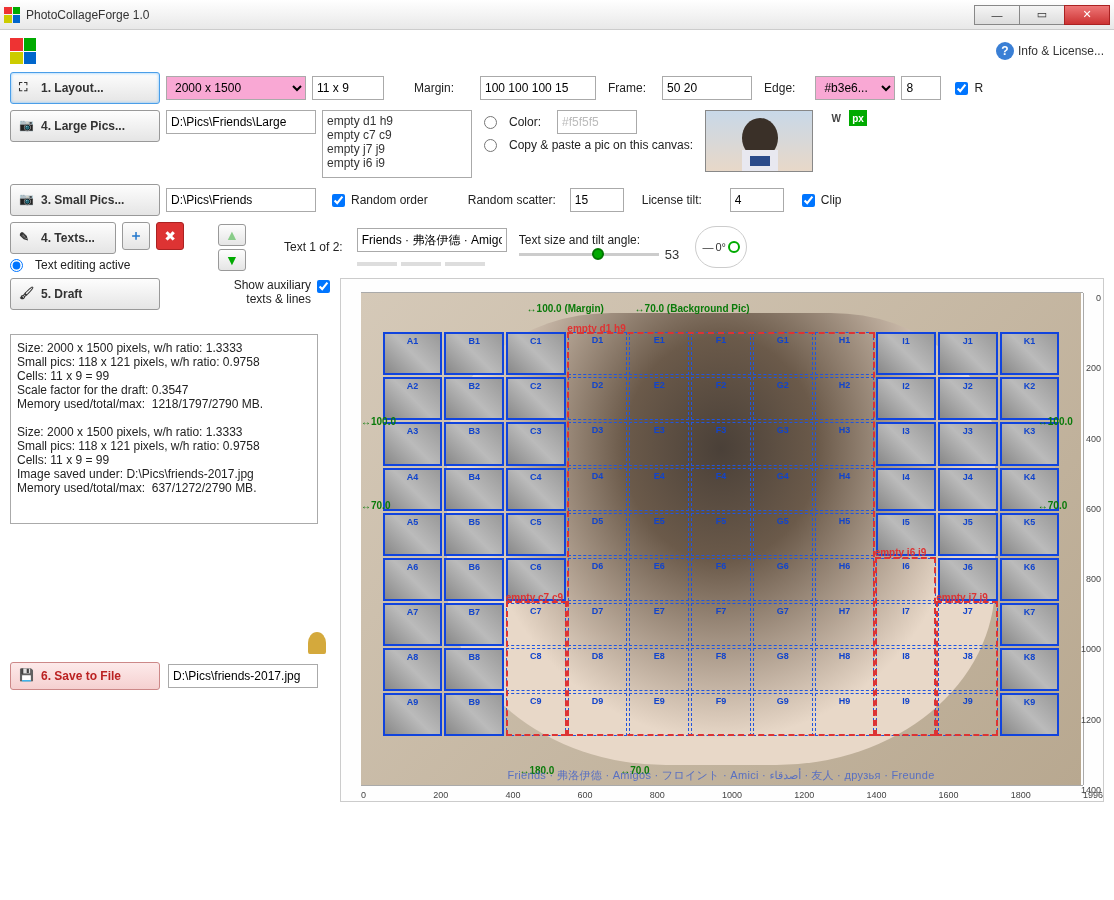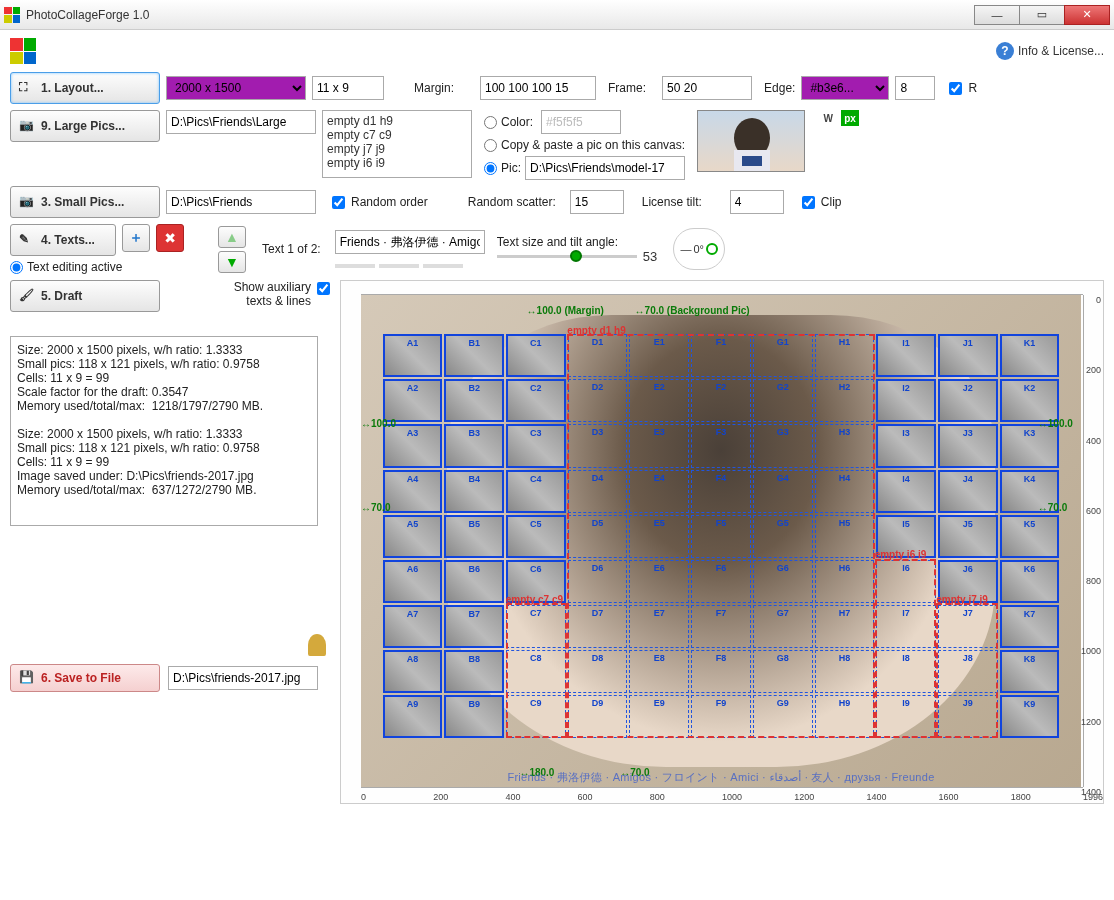--- a/index.html
+++ b/index.html
@@ -21,24 +21,24 @@
 .app-icon-big span:nth-child(3){background:#cc0;}
 .app-icon-big span:nth-child(4){background:#06c;}
 .tagline { font-style:italic; color:#555; font-size:13px;}
 .info-btn { margin-left:auto; display:flex; align-items:center; gap:4px; cursor:pointer;}
 .info-icon { width:18px; height:18px; border-radius:50%; background:#3a7fd5; color:#fff; display:flex; align-items:center; justify-content:center; font-weight:bold; font-size:12px;}
 .ctrl-row { display:flex; align-items:center; gap:6px; margin-bottom:6px; flex-wrap:nowrap;}
 .step-btn { width:150px; height:32px; border:1px solid #999; background:linear-gradient(#fdfdfd,#e5e5e5); border-radius:3px; display:flex; align-items:center; padding:0 8px; font-weight:bold; font-size:12px; cursor:pointer;}
 .step-btn.highlighted { border-color:#4a9ee8; box-shadow:0 0 3px #7bc3ff inset;}
 .step-icon { width:16px; height:16px; margin-right:6px;}
 input[type=text], .textbox, select { border:1px solid #aaa; padding:3px 4px; font-size:12px; height:24px; background:#fff;}
-select { background:#a21caf;}
+select { background:#f9a8d4;}
 .textarea-box { border:1px solid #aaa; padding:3px 4px; font-size:12px; background:#fff; height:68px; overflow:auto;}
 .lbl { font-size:12px; color:#222;}
-.radio-row { display:flex; align-items:center; gap:4px;}
+.radio-row { display:flex; align-items:center; gap:12px;}
 .color-swatch { width:14px; height:14px; border:1px solid #888; display:inline-block; margin-right:4px; vertical-align:middle;}
 .small-btn { width:28px; height:28px; border:1px solid #999; background:linear-gradient(#fdfdfd,#e5e5e5); border-radius:3px; display:flex; align-items:center; justify-content:center; cursor:pointer; font-size:14px;}
 .preview-thumb { width:108px; height:62px; background:linear-gradient(#c8d8e8,#e8d8c8); border:1px solid #888; display:flex; align-items:center; justify-content:center; overflow:hidden;}
 .angle-ctrl { width:52px; height:42px; border:1px solid #ccc; border-radius:24px; position:relative; display:flex; align-items:center; justify-content:center;}
 .log-box { border:1px solid #aaa; width:308px; height:190px; padding:6px; font-size:12px; color:#222; overflow:auto; white-space:pre-wrap;}
 .canvas-area { flex:1; position:relative; border:1px solid #ccc; background:#fefefe; height:524px; margin-left:10px; overflow:hidden;}
 .ruler-top { position:absolute; top:0; left:20px; right:20px; height:14px; border-bottom:1px solid #aaa; font-size:9px; color:#444;}
 .ruler-right { position:absolute; right:0; top:14px; bottom:16px; width:20px; border-left:1px solid #aaa; font-size:9px; color:#444;}
 .ruler-bottom { position:absolute; bottom:0; left:20px; right:20px; height:16px; border-top:1px solid #aaa; font-size:9px; color:#444;}
 .canvas-inner { position:absolute; left:20px; right:22px; top:14px; bottom:16px; background:linear-gradient(135deg,#d5c9b8,#b8a890);}
@@ -100,54 +100,49 @@
     </div>
     <select style="width:140px">
       <option>2000 x 1500</option>
     </select>
     <input type="text" style="width: 72px;" value="11 x 9">
     <span class="lbl" style="margin-left:24px">Margin:</span>
     <input type="text" style="width: 116px; margin-left: 20px;" value="100 100 100 15">
     <span class="lbl" style="margin-left:6px">Frame:</span>
     <input type="text" style="width: 90px; margin-left: 10px;" value="50 20">
     <span class="lbl" style="margin-left:6px">Edge:</span>
-    <select style="width:88px;">
+    <select style="width:80px;margin-left:14px">
       <option><span class="color-swatch" style="background:#b3e6b3"></span><span>#b3e6...</span></option>
     </select>
     <input type="text" style="width: 40px;" value="8">
     <input type="checkbox" checked="" style="margin-left: 8px;">
     <span class="lbl">R</span>
   </div>
 
   <div class="ctrl-row" style="align-items:flex-start">
     <div class="step-btn">
       <span class="step-icon">📷</span>
-      <span>9. Large Pics...</span>
+      <span>4. Large Pics...</span>
     </div>
     <input type="text" style="width: 150px;" value="D:\Pics\Friends\Large">
     <div class="textarea-box" style="width:150px">
       <div>empty d1 h9</div>
       <div>empty c7 c9</div>
       <div>empty j7 j9</div>
       <div>empty i6 i9</div>
     </div>
     <div style="display:flex;flex-direction:column;gap:4px;margin-left:6px">
       <div class="radio-row">
         <input type="radio" name="bg" style="">
         <span class="lbl">Color:</span>
         <input type="text" disabled="" style="width: 80px; color: rgb(187, 187, 187); margin-left: 4px;" value="#f5f5f5">
       </div>
       <div class="radio-row">
         <input type="radio" name="bg" style="">
         <span class="lbl">Copy &amp; paste a pic on this canvas:</span>
-      </div>
-      <div class="radio-row">
-        <input type="radio" name="bg" checked="" style="">
-        <span class="lbl">Pic:</span>
-        <input type="text" style="width: 160px;" value="D:\Pics\Friends\model-17">
       </div>
     </div>
     <div class="preview-thumb" style="margin-left:6px">
       <svg width="108" height="62">
           <ellipse cx="54" cy="28" rx="18" ry="20" fill="#3a3028"></ellipse>
           <rect x="36" y="40" width="36" height="22" fill="#e8e8f0"></rect>
           <rect x="44" y="46" width="20" height="10" fill="#2a4a8a"></rect>
         </svg>
     </div>
     <div class="wpx-icons">
@@ -184,21 +179,21 @@
       </div>
       <div class="radio-row">
         <input type="radio" name="tm" checked="" style="">
         <span class="lbl">Text editing active</span>
       </div>
     </div>
     <div style="display:flex;flex-direction:column;gap:3px;margin-left:28px">
       <div class="small-btn" style="color:#8c8;height:22px">▲</div>
       <div class="small-btn" style="color:#0a0;height:22px">▼</div>
     </div>
-    <span class="lbl" style="margin-left:10px">Text 1 of 2:</span>
+    <span class="lbl" style="margin-left:32px">Text 1 of 2:</span>
     <div style="display:flex;flex-direction:column;margin-left:8px">
       <input type="text" style="width: 150px;" value="Friends · 弗洛伊德 · Amigos">
       <div style="display:flex;gap:4px;margin-top:6px">
         <div class="small-slider" style="background:#ddd;height:4px;width:40px"></div>
         <div class="small-slider" style="background:#ddd;height:4px;width:40px"></div>
         <div class="small-slider" style="background:#ddd;height:4px;width:40px"></div>
       </div>
     </div>
     <div style="display:flex;flex-direction:column;margin-left:6px">
       <span class="lbl">Text size and tilt angle:</span>

